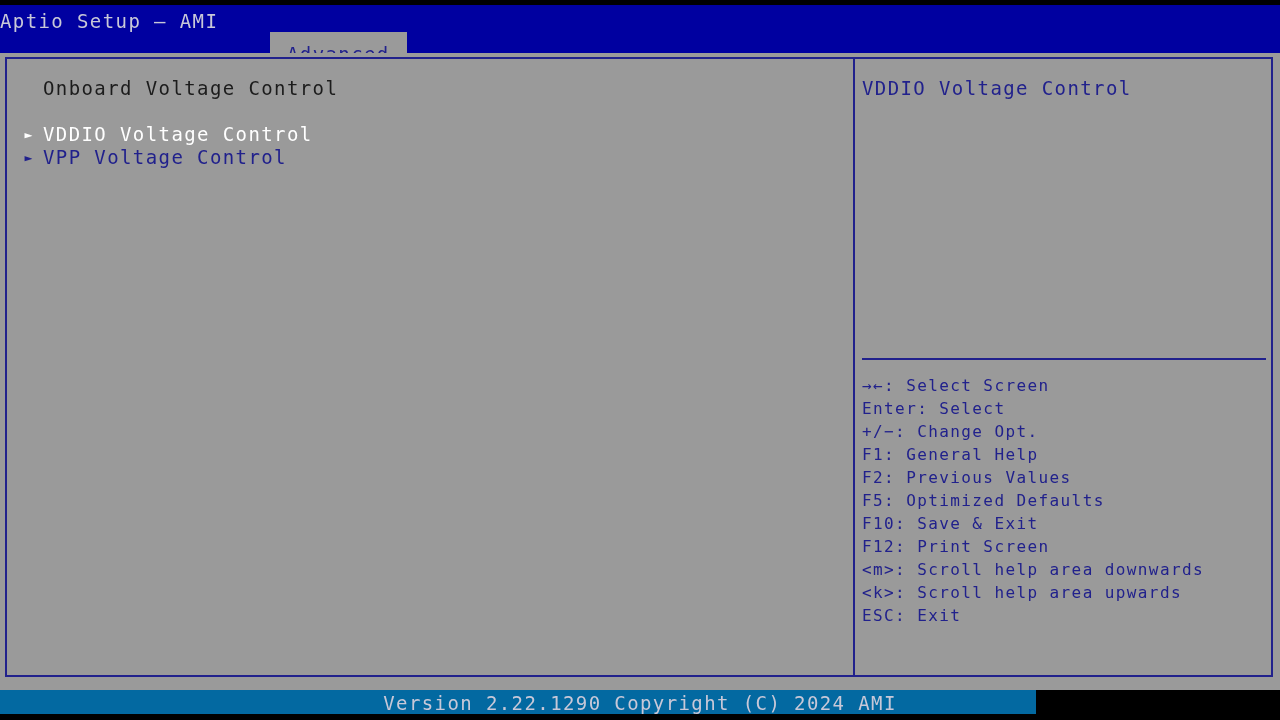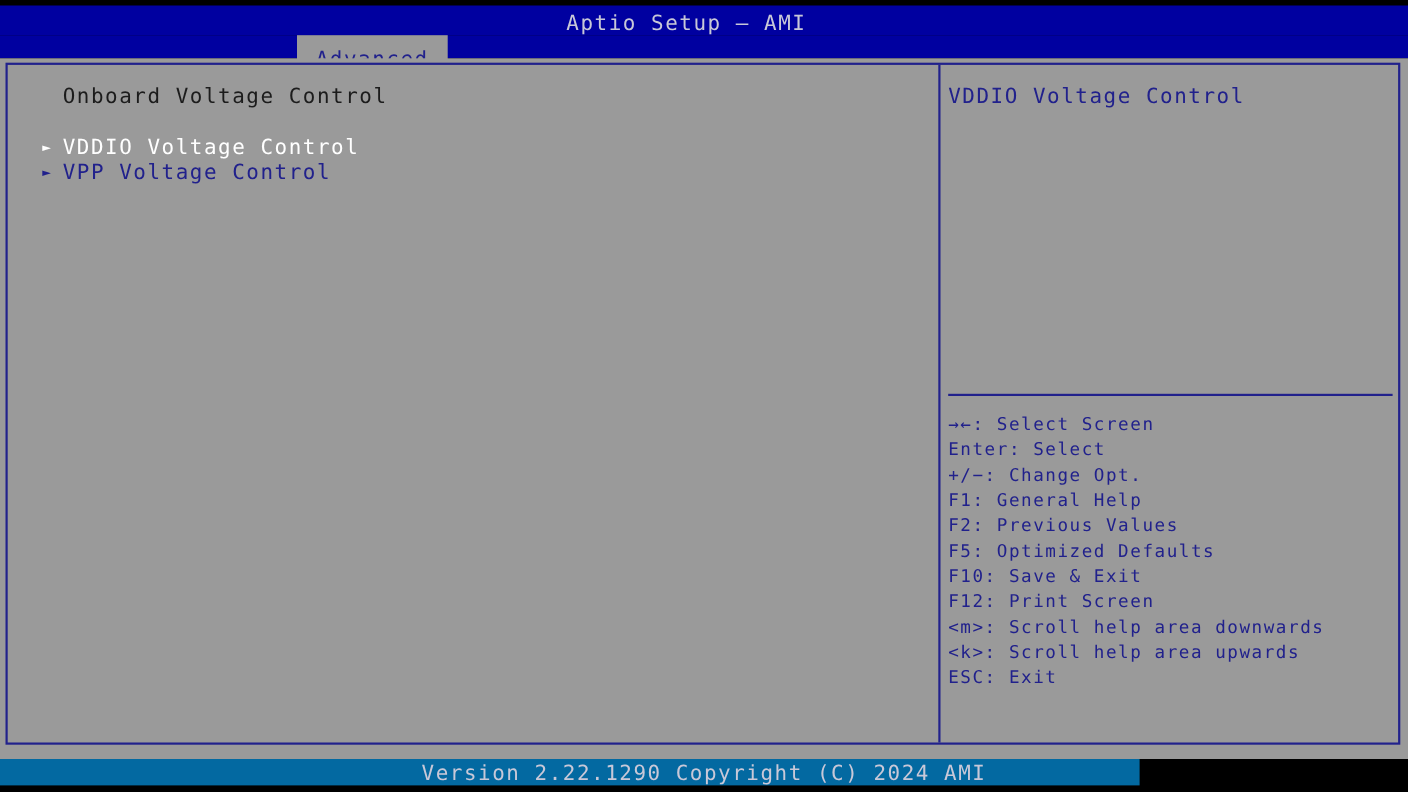--- a/index.html
+++ b/index.html
@@ -28,21 +28,21 @@
     top: 5px;
     width: 1280px;
     height: 27px;
     background: #0000a0;
   }
   .topbar-title {
     position: absolute;
     left: 0;
     top: 5px;
     width: 1248px;
-    text-align: center;
+    text-align: left;
     color: #c8c8d8;
     font-size: 19px;
     letter-spacing: 1.4px;
     white-space: pre;
   }
 
   
   .tabstrip {
     position: absolute;
     left: 0;
@@ -94,21 +94,21 @@
     left: 846px;
     top: 0px;
     width: 2px;
     height: 616px;
     background: #21218c;
   }
 
   
   .leftpane {
     position: absolute;
-    left: 16px;
+    left: 2px;
     top: 0px;
     width: 846px;
     height: 616px;
   }
   .section-heading {
     position: absolute;
     left: 34px;
     top: 18px;
     color: #1c1c1c;
     font-size: 19px;

